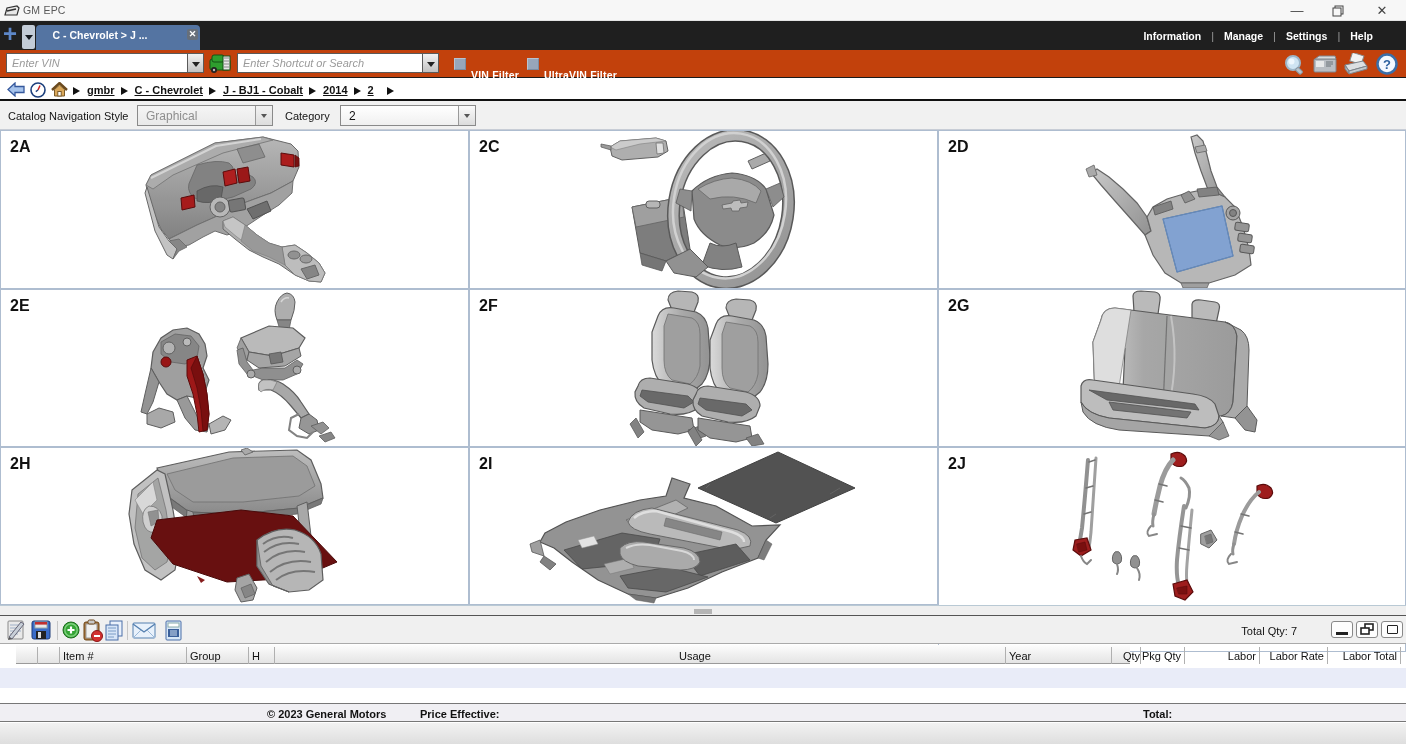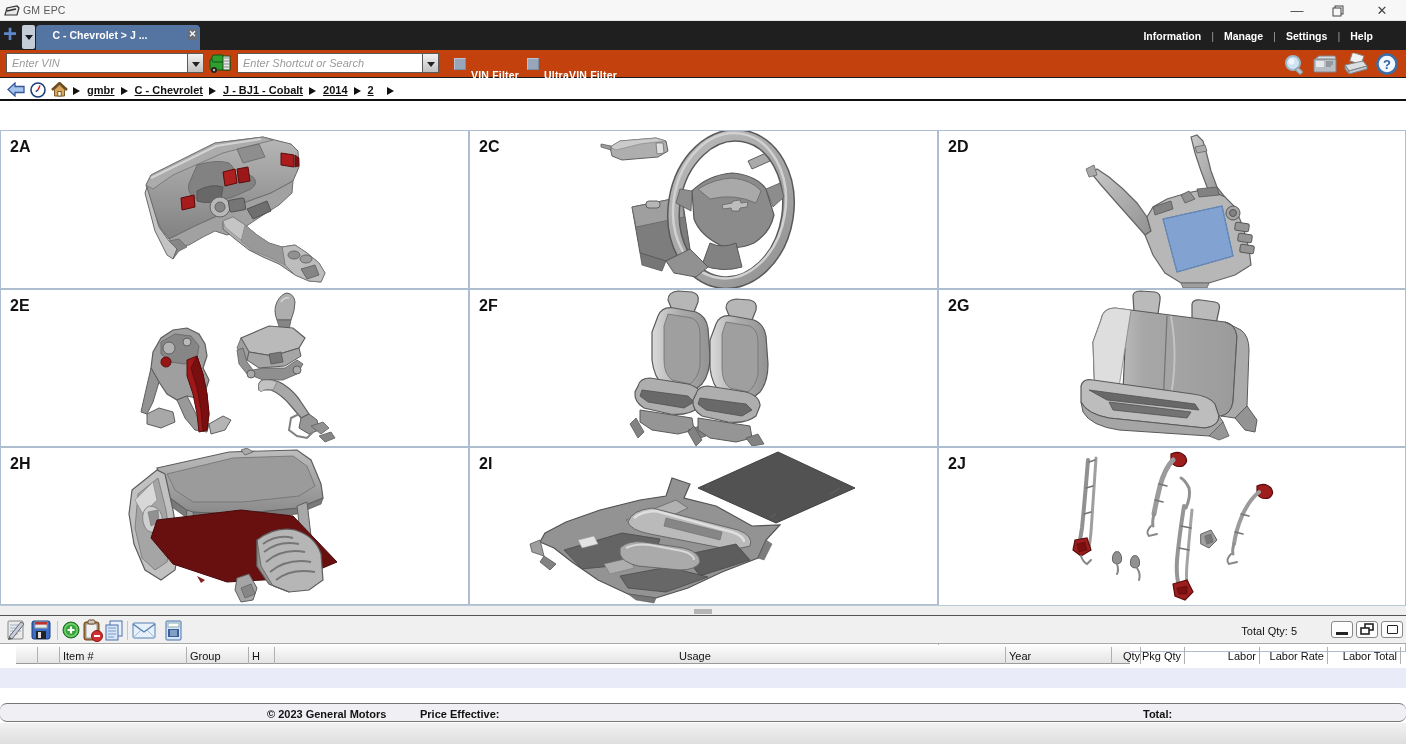--- a/index.html
+++ b/index.html
@@ -54,21 +54,21 @@
 
 
 #btoolbar { left:0; top:615px; width:1406px; height:29px; background:#f0f0f0; border-top:1px solid #555; border-bottom:1px solid #aaa; }
 #totalqty { right:109px; top:9px; font-size:11px; color:#111; }
 .miniwin { top:5px; width:22px; height:17px; background:#fdfdfd; border:1px solid #888; border-radius:3px; }
 
 
 #thead { left:16px; top:645px; width:1114px; height:19px; background:linear-gradient(#fdfdfd,#e4e4e4); border-bottom:1px solid #9a9a9a; }
 .th { top:2px; font-size:11px; color:#111; height:17px; border-right:1px solid #b0b0b0; padding-top:3px; white-space:nowrap; overflow:hidden; }
 #rowblue { left:0; top:668px; width:1406px; height:20px; background:#e9ecf8; }
-#footrow { left:0; top:703px; width:1406px; height:19px; background:#f0eff3; border-top:1px solid #777; border-bottom:1px solid #777; font-size:11px; font-weight:bold; color:#111;border-radius:7px; }
+#footrow { left:0; top:703px; width:1406px; height:19px; background:#f0eff3; border-top:1px solid #777; border-bottom:1px solid #777; font-size:11px; font-weight:bold; color:#111; }
 #statusbar { left:0; top:723px; width:1406px; height:21px; background:linear-gradient(#f2f2f2,#dedede); }
 </style>
 </head>
 <body>
 <div id="app">
 
   <div class="abs" id="titlebar"></div>
   <svg class="abs" style="left:4px;top:4px" width="16" height="13" viewBox="0 0 16 13">
     <path d="M1 11 L3 4 L13 2 L15 4 L13 11 Z" fill="#e8e8e8" stroke="#333" stroke-width="1.2"></path>
     <path d="M3 7 L12 5" stroke="#333" stroke-width="1.5"></path>
@@ -141,20 +141,32 @@
       <path d="M8 8 L5.8 9.6" stroke="#1c3f7c" stroke-width="1.4"></path>
     </svg>
     <svg class="abs" style="left:51px;top:3px" width="17" height="16" viewBox="0 0 17 16">
       <path d="M1 8 L8.5 1 L16 8" fill="none" stroke="#6b4a1e" stroke-width="2.4"></path>
       <path d="M3.5 7.5 L8.5 3 L13.5 7.5 L13.5 14 L3.5 14 Z" fill="#d9a75a" stroke="#7a5a28"></path>
       <rect x="6.8" y="9.5" width="3.4" height="4.5" fill="#fff" stroke="#7a5a28"></rect>
     </svg>
     <div class="abs" id="crumbs"><span class="tri" style="margin-left:0"></span>gmbr<span class="tri"></span>C - Chevrolet<span class="tri"></span>J - BJ1 - Cobalt<span class="tri"></span>2014<span class="tri"></span>2<span class="tri" style="margin-left:13px"></span></div>
   </div>
 
+  <div class="abs" id="filterrow">
+    <div class="abs lbl" style="left:8px;">Catalog Navigation Style</div>
+    <div class="abs combo" style="left:137px;width:136px;background:linear-gradient(#f5f5f5,#e9e9e9);color:#8e8e8e;">
+      <div style="padding:3px 0 0 8px;">Graphical</div>
+        <div class="arrow" style="background:linear-gradient(#f2f2f2,#ddd);"></div>
+    </div>
+    <div class="abs lbl" style="left:285px;">Category</div>
+    <div class="abs combo" style="left:340px;width:136px;background:linear-gradient(#fff,#f0f0f0);color:#111;">
+      <div style="padding:3px 0 0 8px;">2</div>
+        <div class="arrow" style="background:linear-gradient(#fafafa,#dcdcdc);"></div>
+    </div>
+  </div>
 
   <div class="abs cell" style="left:0;top:130px;width:469px;height:159px;"><div class="plabel">2A</div><svg id="im2a" width="467" height="157" viewBox="0 0 467 157">
 <defs>
 <linearGradient id="gA1" x1="0" y1="0" x2="0" y2="1">
 <stop offset="0" stop-color="#c2c2c2"></stop>
             <stop offset="1" stop-color="#8a8a8a"></stop>
 </linearGradient>
 </defs>
 <g stroke-linejoin="round">
 
@@ -520,21 +532,21 @@
       <path d="M0 16 L8 8 M22 16 L14 8" fill="none" stroke="#9ab8d8" stroke-width="1"></path>
       </g>
 
       <g transform="translate(158,1)">
       <rect x="1" y="1" width="15" height="19" rx="1" fill="#d8e7f7" stroke="#4a6fa8"></rect>
       <rect x="3" y="3" width="11" height="4" fill="#fff" stroke="#8aa"></rect>
       <rect x="3" y="9" width="11" height="8" fill="#3a5f9a"></rect>
       <path d="M5 11 h7 M5 13 h7 M5 15 h7" stroke="#cfe0f2" stroke-width="1"></path>
       </g>
     </svg>
-    <div class="abs" id="totalqty">Total Qty: 5</div>
+    <div class="abs" id="totalqty">Total Qty: 7</div>
     <div class="abs miniwin" style="left:1331px;">
         <div style="position:absolute;left:4px;top:10px;width:12px;height:3px;background:#222;"></div>
       </div>
     <div class="abs miniwin" style="left:1356px;"><svg width="20" height="15" viewBox="0 0 20 15">
           <rect x="8" y="2" width="8" height="6" fill="#fff" stroke="#222" stroke-width="1.6"></rect>
           <rect x="4" y="6" width="8" height="6" fill="#fff" stroke="#222" stroke-width="1.6"></rect>
         </svg></div>
     <div class="abs miniwin" style="left:1381px;">
         <div style="position:absolute;left:5px;top:3px;width:11px;height:9px;border:1.8px solid #222;border-radius:1px;"></div>
       </div>

